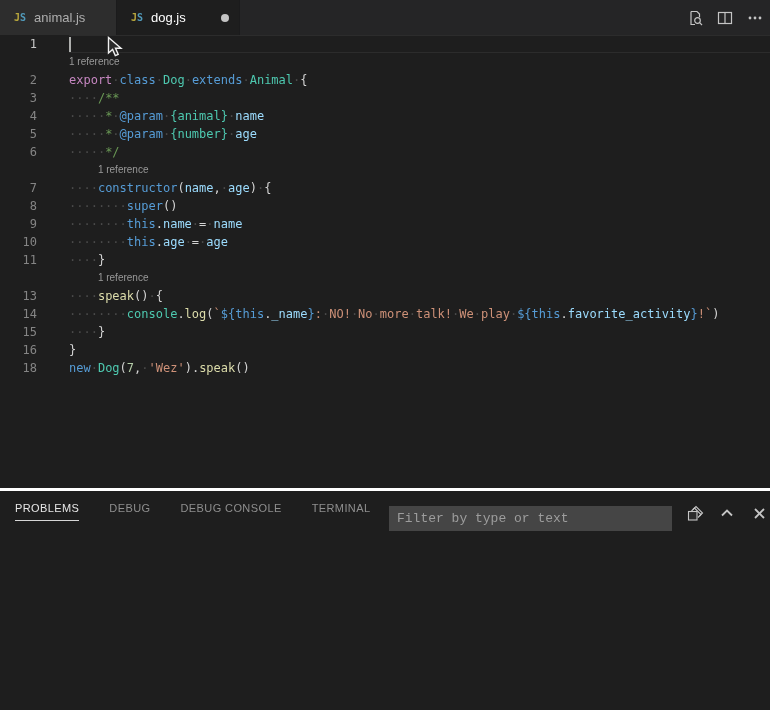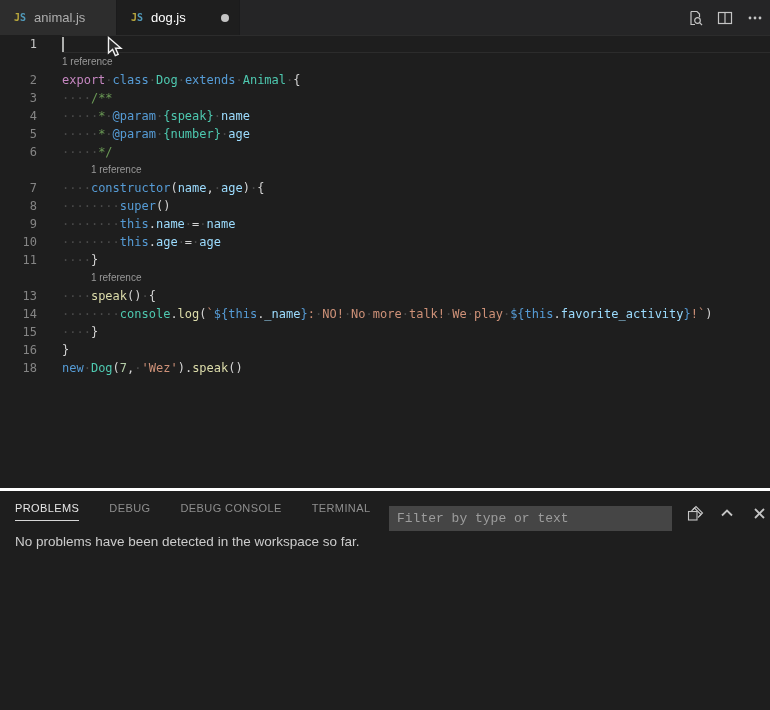--- a/index.html
+++ b/index.html
@@ -25,21 +25,21 @@
     justify-content:center; color:#c5c5c5; cursor:pointer; }
   .icon-btn svg { display:block; }
 
   
   .editor { position:absolute; top:35px; left:0; right:0; height:453px;
     background:#1e1e1e; overflow:hidden; }
   .row { display:flex; height:18px; line-height:18px; white-space:pre;
     font-family:"DejaVu Sans Mono", monospace; font-size:12px; }
   .gutter { flex:none; width:37px; text-align:right; color:#858585; }
   .row.current .gutter { color:#c6c6c6; }
-  .content { flex:1; margin-left:25px; position:relative; }
+  .content { flex:1; margin-left:32px; position:relative; }
   .row.current .content { border-top:1px solid #2c2c2c; border-bottom:1px solid #2c2c2c; }
   .codelens { font-family:"Liberation Sans", sans-serif; font-size:10px;
     color:#999999; cursor:pointer; display:inline-block; line-height:18px;
     vertical-align:top; }
   .caret { display:inline-block; width:2px; height:15px; background:#aeafad;
     vertical-align:middle; margin-top:-2px; }
   .t-kwp { color:#c586c0; } .t-kwb { color:#569cd6; } .t-cls { color:#4ec9b0; }
   .t-cmt { color:#6a9955; } .t-var { color:#9cdcfe; } .t-fn  { color:#dcdcaa; }
   .t-str { color:#ce9178; } .t-num { color:#b5cea8; } .t-pun { color:#d4d4d4; }
   .t-ws  { color:#4a4a4a; }
@@ -101,21 +101,21 @@
       </span>
     </div>
   </div>
 
   <div class="editor">
     <div>
         <div class="row current"><div class="gutter">1</div><div class="content"><span class="caret"></span></div></div>
         <div class="row"><div class="gutter"></div><div class="content"><span class="codelens" style="margin-left: 0px;">1 reference</span></div></div>
         <div class="row"><div class="gutter">2</div><div class="content"><span class="t-kwp">export</span><span class="t-ws">·</span><span class="t-kwb">class</span><span class="t-ws">·</span><span class="t-cls">Dog</span><span class="t-ws">·</span><span class="t-kwb">extends</span><span class="t-ws">·</span><span class="t-cls">Animal</span><span class="t-ws">·</span><span class="t-pun">{</span></div></div>
         <div class="row"><div class="gutter">3</div><div class="content"><span class="t-ws">····</span><span class="t-cmt">/**</span></div></div>
-        <div class="row"><div class="gutter">4</div><div class="content"><span class="t-ws">·····</span><span class="t-cmt">*</span><span class="t-ws">·</span><span class="t-kwb">@param</span><span class="t-ws">·</span><span class="t-cls">{speak}</span><span class="t-ws">·</span><span class="t-var">name</span></div></div>
+        <div class="row"><div class="gutter">4</div><div class="content"><span class="t-ws">·····</span><span class="t-cmt">*</span><span class="t-ws">·</span><span class="t-kwb">@param</span><span class="t-ws">·</span><span class="t-cls">{animal}</span><span class="t-ws">·</span><span class="t-var">name</span></div></div>
         <div class="row"><div class="gutter">5</div><div class="content"><span class="t-ws">·····</span><span class="t-cmt">*</span><span class="t-ws">·</span><span class="t-kwb">@param</span><span class="t-ws">·</span><span class="t-cls">{number}</span><span class="t-ws">·</span><span class="t-var">age</span></div></div>
         <div class="row"><div class="gutter">6</div><div class="content"><span class="t-ws">·····</span><span class="t-cmt">*/</span></div></div>
         <div class="row"><div class="gutter"></div><div class="content"><span class="codelens" style="margin-left: 28.8984px;">1 reference</span></div></div>
         <div class="row"><div class="gutter">7</div><div class="content"><span class="t-ws">····</span><span class="t-kwb">constructor</span><span class="t-pun">(</span><span class="t-var">name</span><span class="t-pun">,</span><span class="t-ws">·</span><span class="t-var">age</span><span class="t-pun">)</span><span class="t-ws">·</span><span class="t-pun">{</span></div></div>
         <div class="row"><div class="gutter">8</div><div class="content"><span class="t-ws">········</span><span class="t-kwb">super</span><span class="t-pun">()</span></div></div>
         <div class="row"><div class="gutter">9</div><div class="content"><span class="t-ws">········</span><span class="t-kwb">this</span><span class="t-pun">.</span><span class="t-var">name</span><span class="t-ws">·</span><span class="t-pun">=</span><span class="t-ws">·</span><span class="t-var">name</span></div></div>
         <div class="row"><div class="gutter">10</div><div class="content"><span class="t-ws">········</span><span class="t-kwb">this</span><span class="t-pun">.</span><span class="t-var">age</span><span class="t-ws">·</span><span class="t-pun">=</span><span class="t-ws">·</span><span class="t-var">age</span></div></div>
         <div class="row"><div class="gutter">11</div><div class="content"><span class="t-ws">····</span><span class="t-pun">}</span></div></div>
         <div class="row"><div class="gutter"></div><div class="content"><span class="codelens" style="margin-left: 28.8984px;">1 reference</span></div></div>
         <div class="row"><div class="gutter">13</div><div class="content"><span class="t-ws">····</span><span class="t-fn">speak</span><span class="t-pun">()</span><span class="t-ws">·</span><span class="t-pun">{</span></div></div>
@@ -152,15 +152,14 @@
         </svg>
       </span>
       <span class="icon-btn">
         <svg width="15" height="15" viewBox="0 0 15 15" stroke="#c5c5c5" stroke-width="1.8">
           <line x1="3" y1="3" x2="12" y2="12"></line>
             <line x1="12" y1="3" x2="3" y2="12"></line>
         </svg>
       </span>
     </div>
   </div>
-  <div class="panel-msg">No problems have been detected in the workspace so far.</div>
 
 </div>
 
 </body></html>

